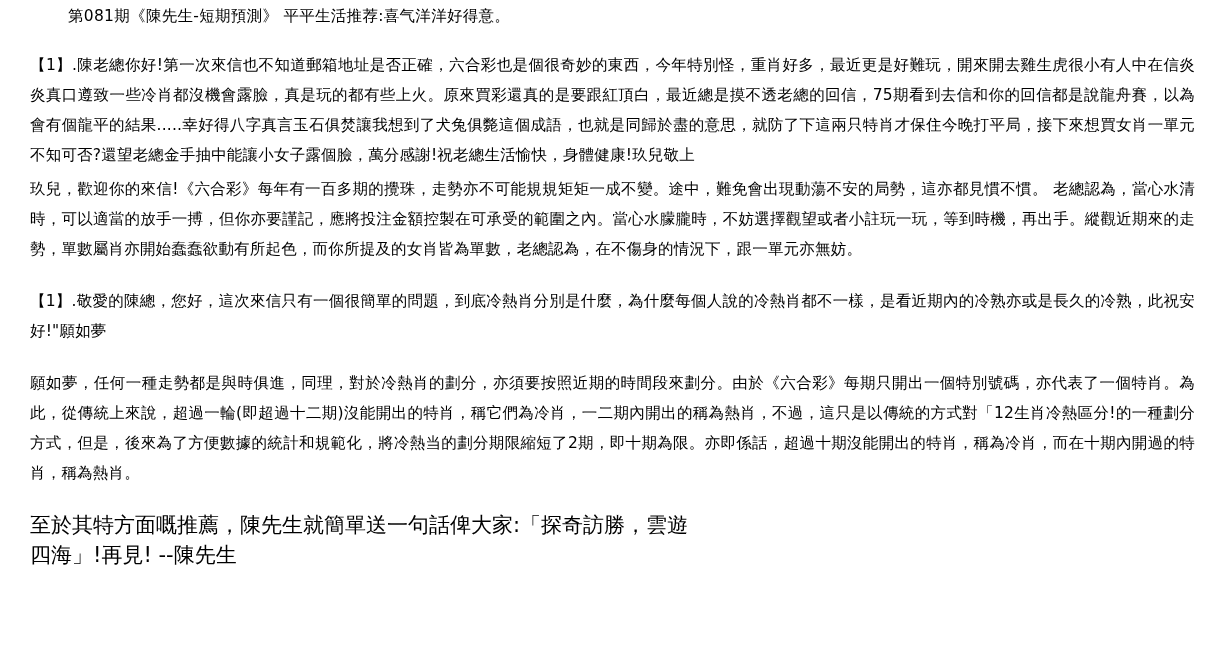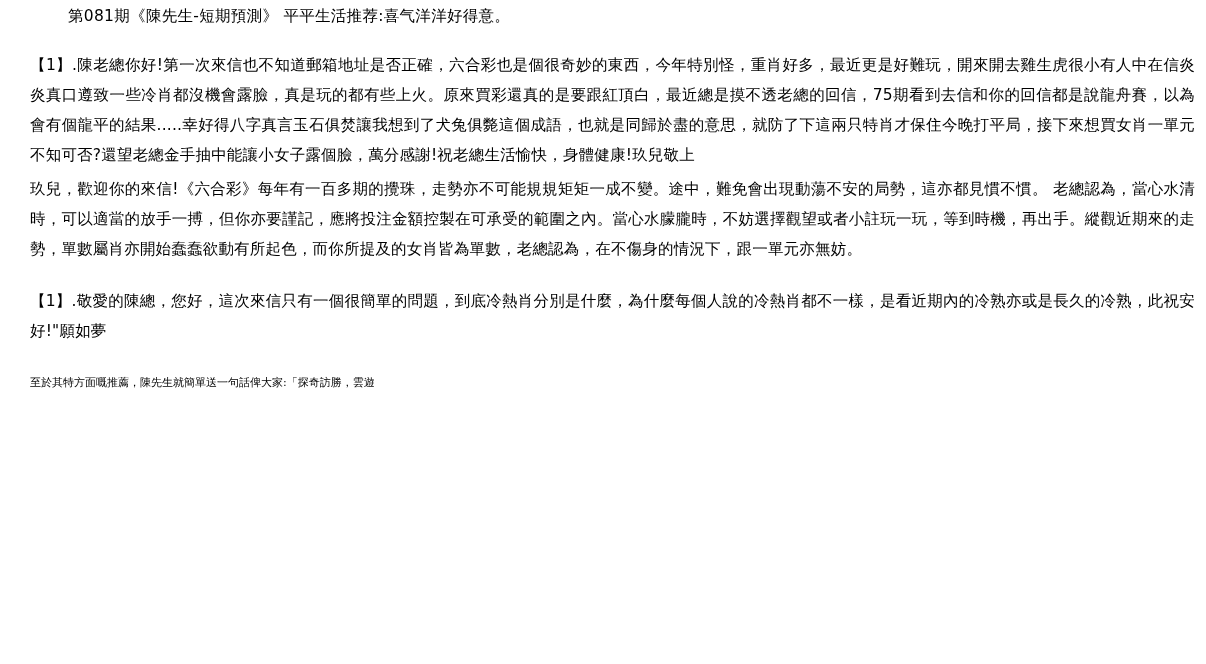--- a/index.html
+++ b/index.html
@@ -37,21 +37,21 @@
     letter-spacing: 0.2px;
     padding-left: 30px;
     padding-right: 11px;
   }
   .gap-1 { margin-top: 20px; }
   .gap-2 { margin-top: 4px; }
   .gap-3 { margin-top: 22px; }
   .gap-4 { margin-top: 22px; }
   .gap-5 { margin-top: 22px; }
   .closing {
-    font-size: 11px;
+    font-size: 21px;
     line-height: 30px;
     padding-left: 30px;
     padding-right: 22px;
   }
   .closing-line-2 {
     display: block;
   }
 </style>
 </head>
 <body>
@@ -59,18 +59,20 @@
 <div class="page">
 
   <div class="title-line">第081期《陳先生-短期預測》 平平生活推荐:喜气洋洋好得意。</div>
 
   <div class="body-block gap-1">【1】.陳老總你好!第一次來信也不知道郵箱地址是否正確，六合彩也是個很奇妙的東西，今年特別怪，重肖好多，最近更是好難玩，開來開去雞生虎很小有人中在信炎炎真口遵致一些冷肖都沒機會露臉，真是玩的都有些上火。原來買彩還真的是要跟紅頂白，最近總是摸不透老總的回信，75期看到去信和你的回信都是說龍舟賽，以為會有個龍平的結果.....幸好得八字真言玉石俱焚讓我想到了犬兔俱斃這個成語，也就是同歸於盡的意思，就防了下這兩只特肖才保住今晚打平局，接下來想買女肖一單元不知可否?還望老總金手抽中能讓小女子露個臉，萬分感謝!祝老總生活愉快，身體健康!玖兒敬上</div>
 
   <div class="body-block gap-2">玖兒，歡迎你的來信!《六合彩》每年有一百多期的攪珠，走勢亦不可能規規矩矩一成不變。途中，難免會出現動蕩不安的局勢，這亦都見慣不慣。 老總認為，當心水清時，可以適當的放手一搏，但你亦要謹記，應將投注金額控製在可承受的範圍之內。當心水朦朧時，不妨選擇觀望或者小註玩一玩，等到時機，再出手。縱觀近期來的走勢，單數屬肖亦開始蠢蠢欲動有所起色，而你所提及的女肖皆為單數，老總認為，在不傷身的情況下，跟一單元亦無妨。</div>
 
   <div class="body-block gap-3">【1】.敬愛的陳總，您好，這次來信只有一個很簡單的問題，到底冷熱肖分別是什麼，為什麼每個人說的冷熱肖都不一樣，是看近期內的冷熟亦或是長久的冷熟，此祝安好!"願如夢</div>
 
+  <div class="body-block gap-4">願如夢，任何一種走勢都是與時俱進，同理，對於冷熱肖的劃分，亦須要按照近期的時間段來劃分。由於《六合彩》每期只開出一個特別號碼，亦代表了一個特肖。為此，從傳統上來說，超過一輪(即超過十二期)沒能開出的特肖，稱它們為冷肖，一二期內開出的稱為熱肖，不過，這只是以傳統的方式對「12生肖冷熱區分!的一種劃分方式，但是，後來為了方便數據的統計和規範化，將冷熱当的劃分期限縮短了2期，即十期為限。亦即係話，超過十期沒能開出的特肖，稱為冷肖，而在十期內開過的特肖，稱為熱肖。</div>
 
   <div class="closing gap-5">
     <span class="closing-line-1">至於其特方面嘅推薦，陳先生就簡單送一句話俾大家:「探奇訪勝，雲遊</span>
+    <span class="closing-line-2">四海」!再見! --陳先生</span>
   </div>
 
 </div>
 
 </body></html>

